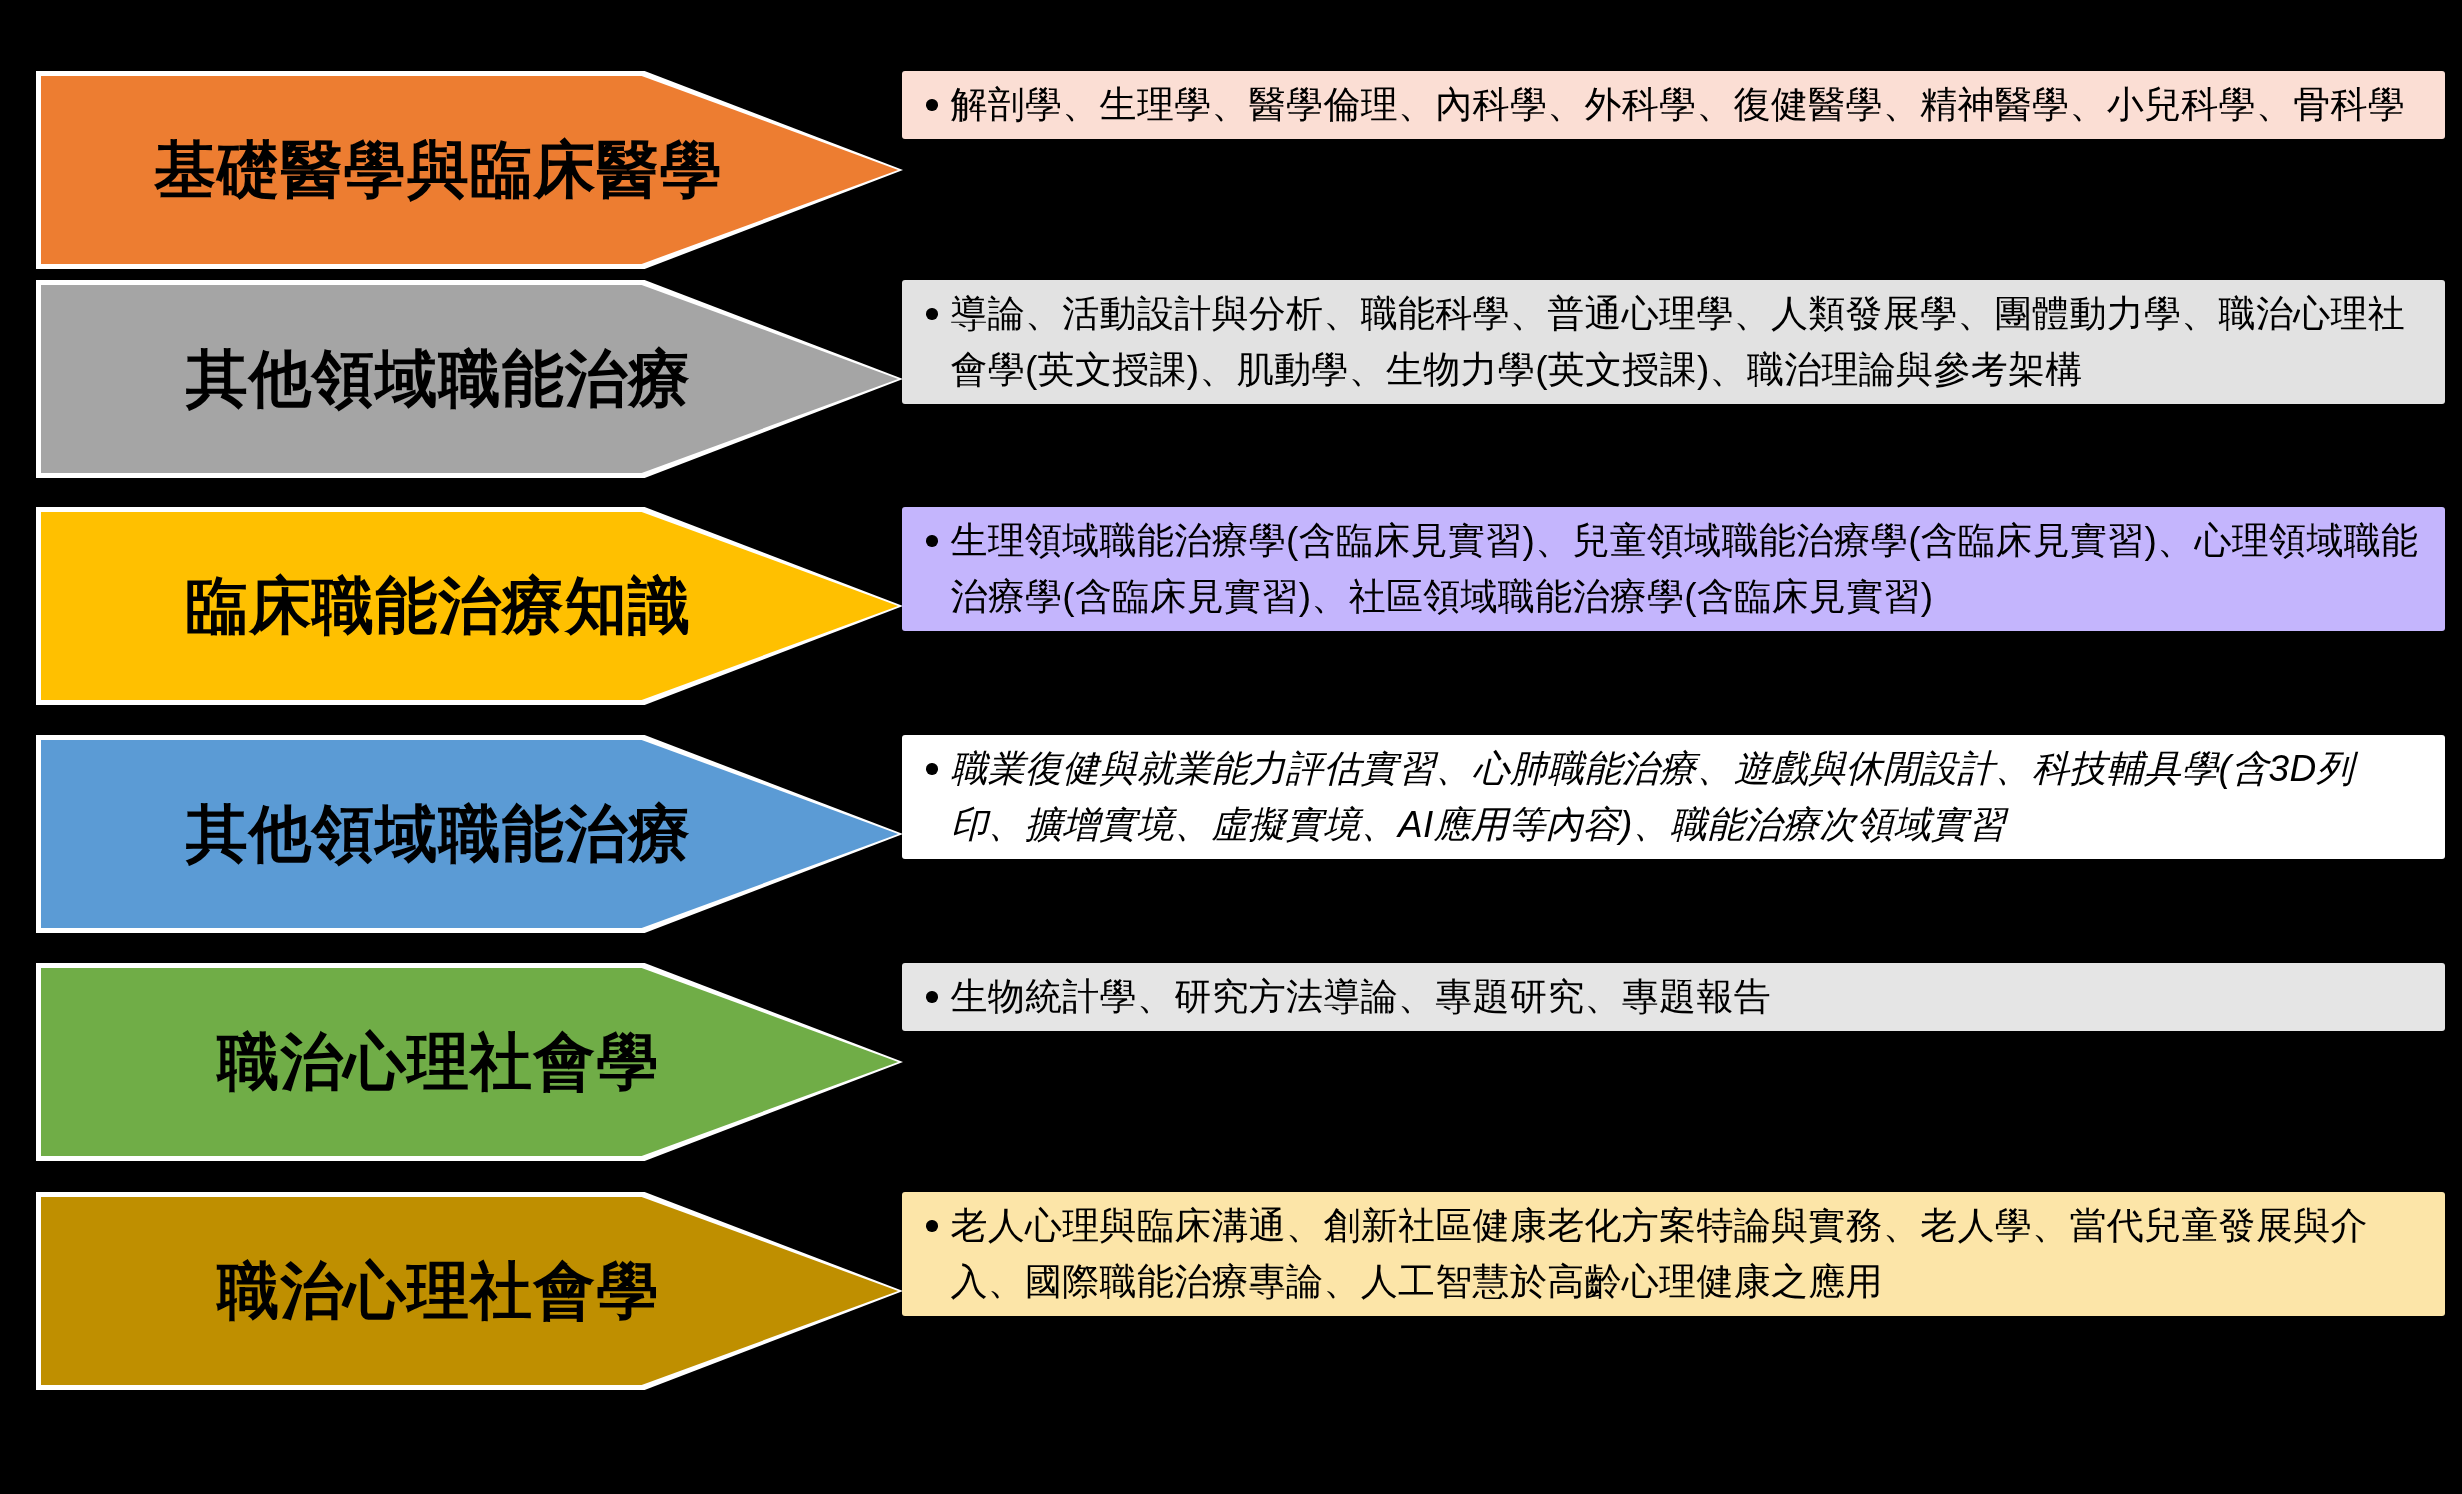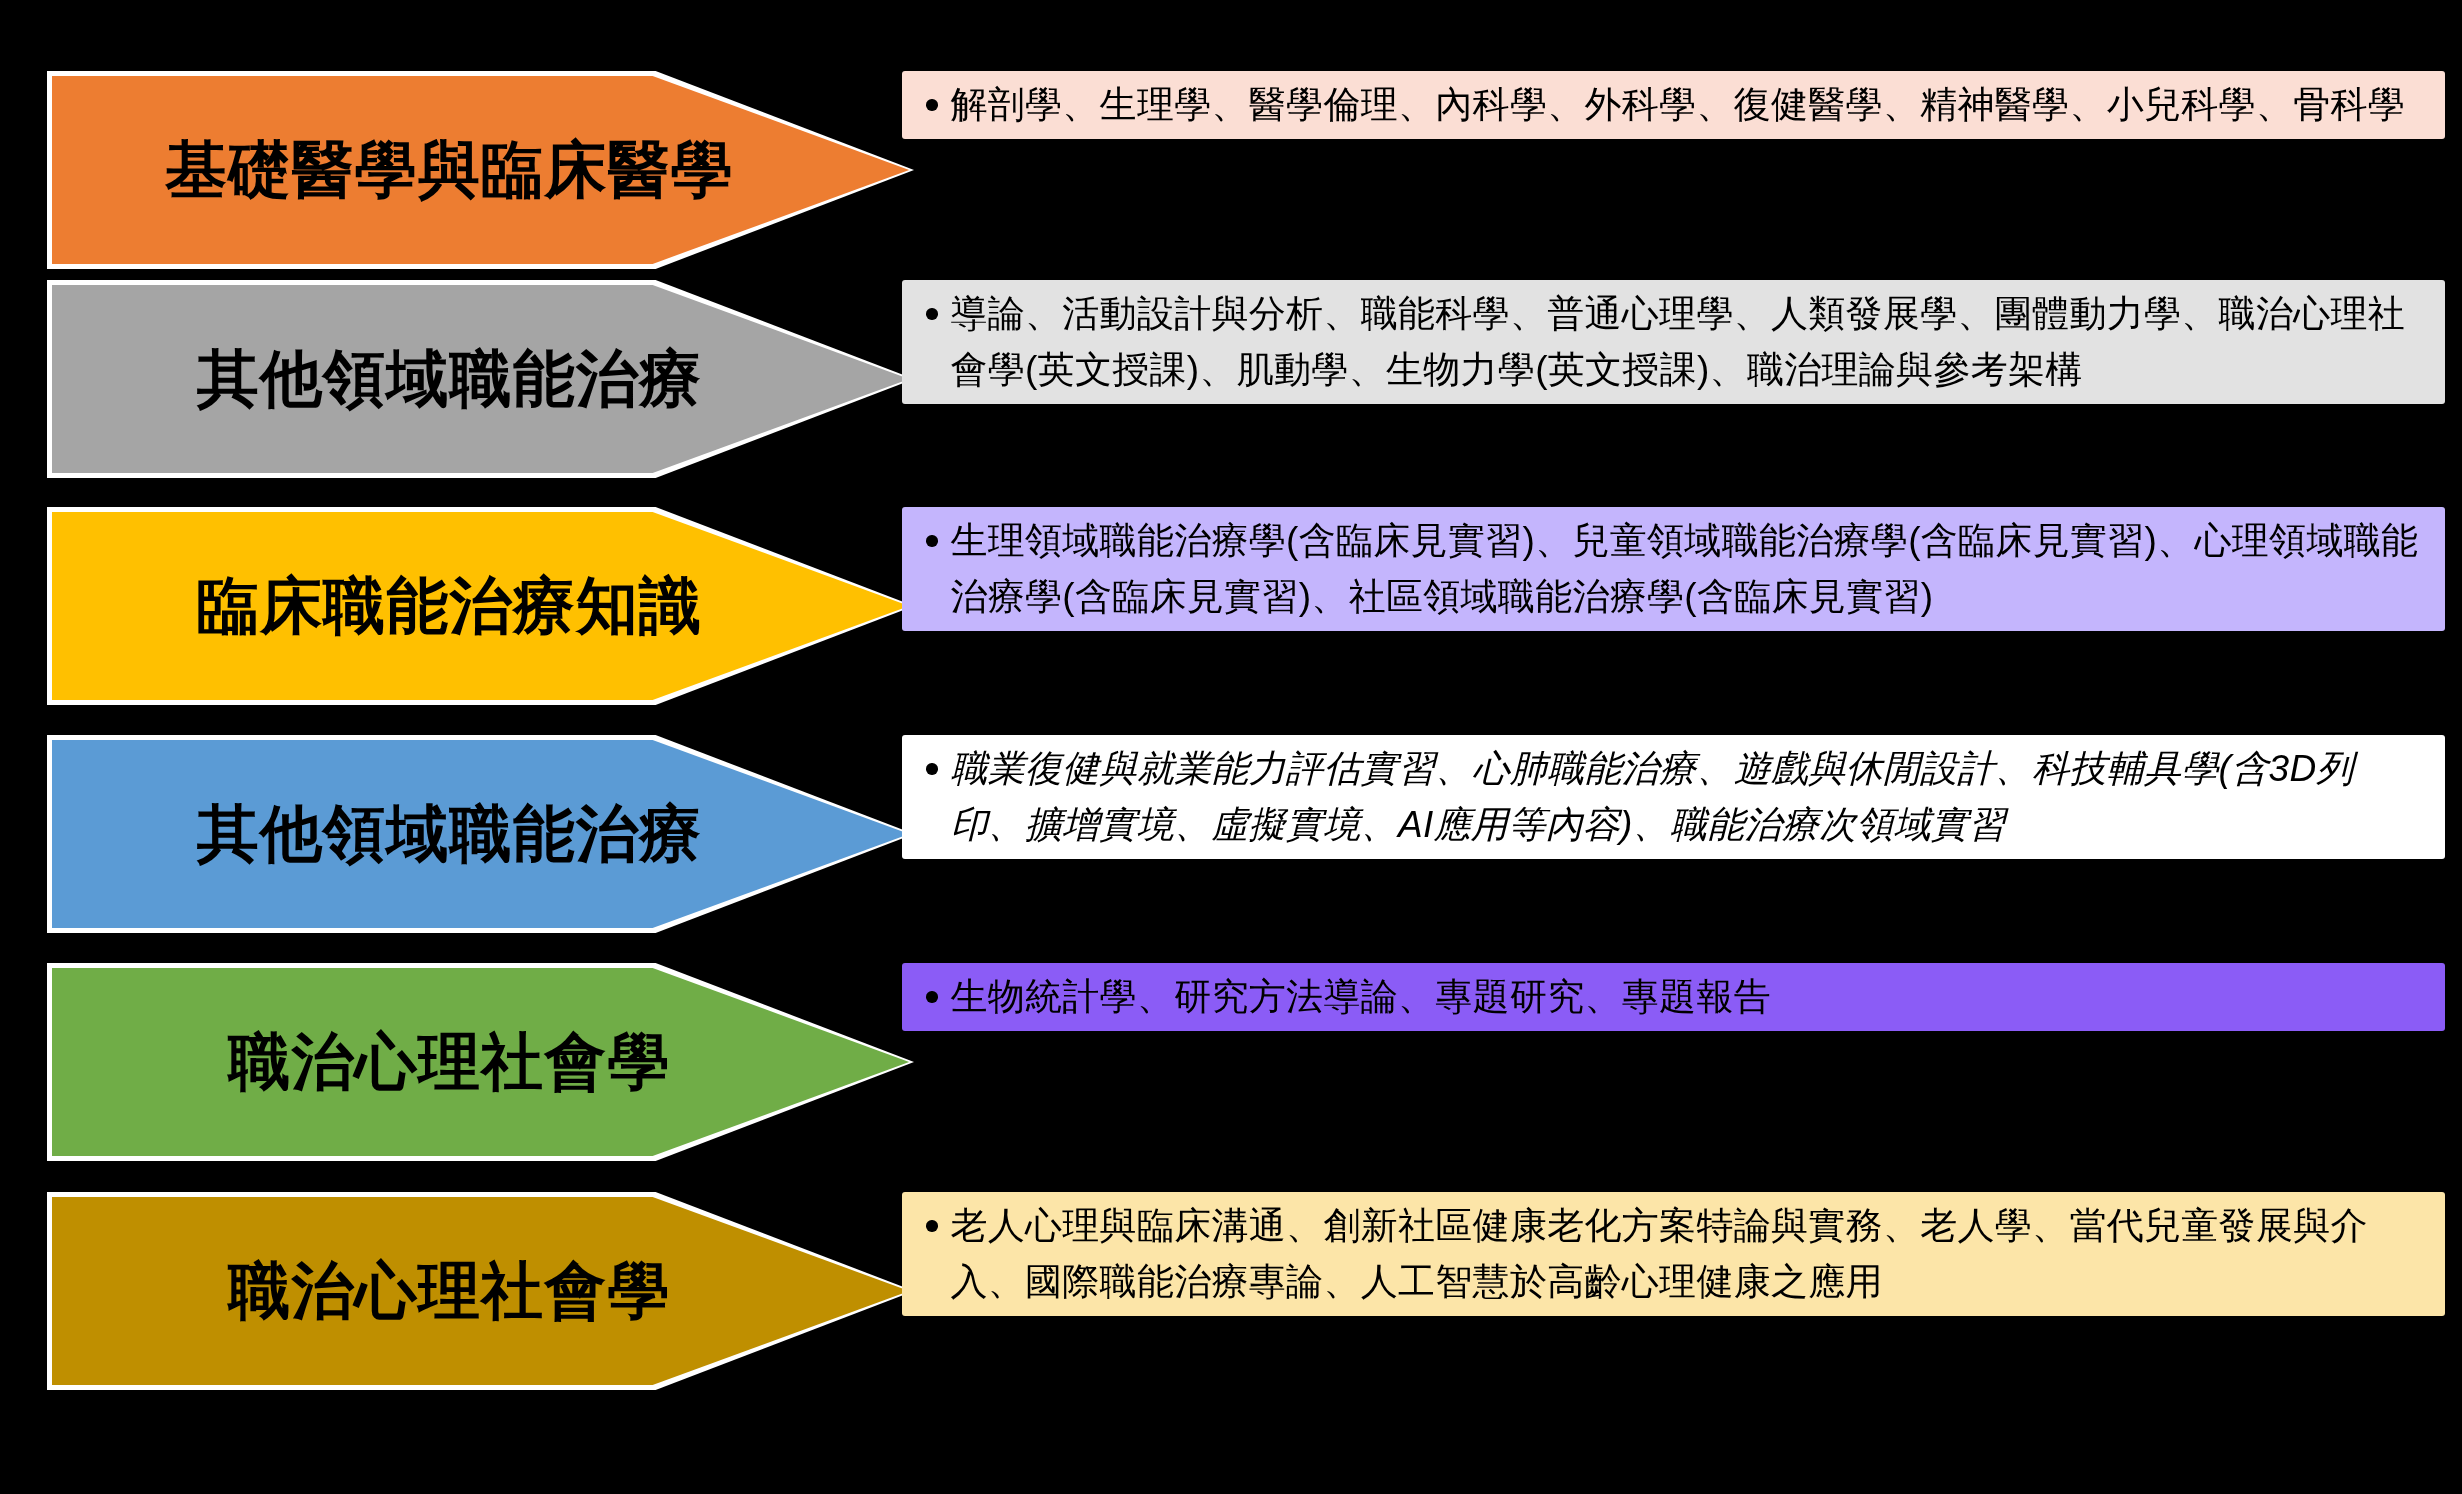--- a/index.html
+++ b/index.html
@@ -24,21 +24,21 @@
   
   .row {
     position: absolute;
     left: 0;
     width: 2462px;
   }
 
   
   .arrow {
     position: absolute;
-    left: 47px;
+    left: 36px;
     top: 0;
     width: 867px;
     height: 100%;
     display: flex;
     align-items: center;
     justify-content: center;
     -webkit-clip-path: polygon(0% 0%, 70.2% 0%, 100% 50%, 70.2% 100%, 0% 100%);
     clip-path: polygon(0% 0%, 70.2% 0%, 100% 50%, 70.2% 100%, 0% 100%);
     background: #FFFFFF;
   }
@@ -163,21 +163,21 @@
         <li class="panel-item">職業復健與就業能力評估實習、心肺職能治療、遊戲與休閒設計、科技輔具學(含3D列印、擴增實境、虛擬實境、AI應用等內容)、職能治療次領域實習</li>
       </ul>
     </div>
   </div>
 
   <div class="row row-5">
     <div class="arrow">
       <div class="arrow-inner" style="background: rgb(112, 173, 71);"></div>
       <div class="arrow-label">職治心理社會學</div>
     </div>
-    <div class="panel" style="background: #8b5cf6;">
+    <div class="panel" style="background: #e5e5e5;">
       <ul class="panel-list">
         <li class="panel-item">生物統計學、研究方法導論、專題研究、專題報告</li>
       </ul>
     </div>
   </div>
 
   <div class="row row-6">
     <div class="arrow">
       <div class="arrow-inner" style="background: rgb(191, 143, 0);"></div>
       <div class="arrow-label">職治心理社會學</div>

